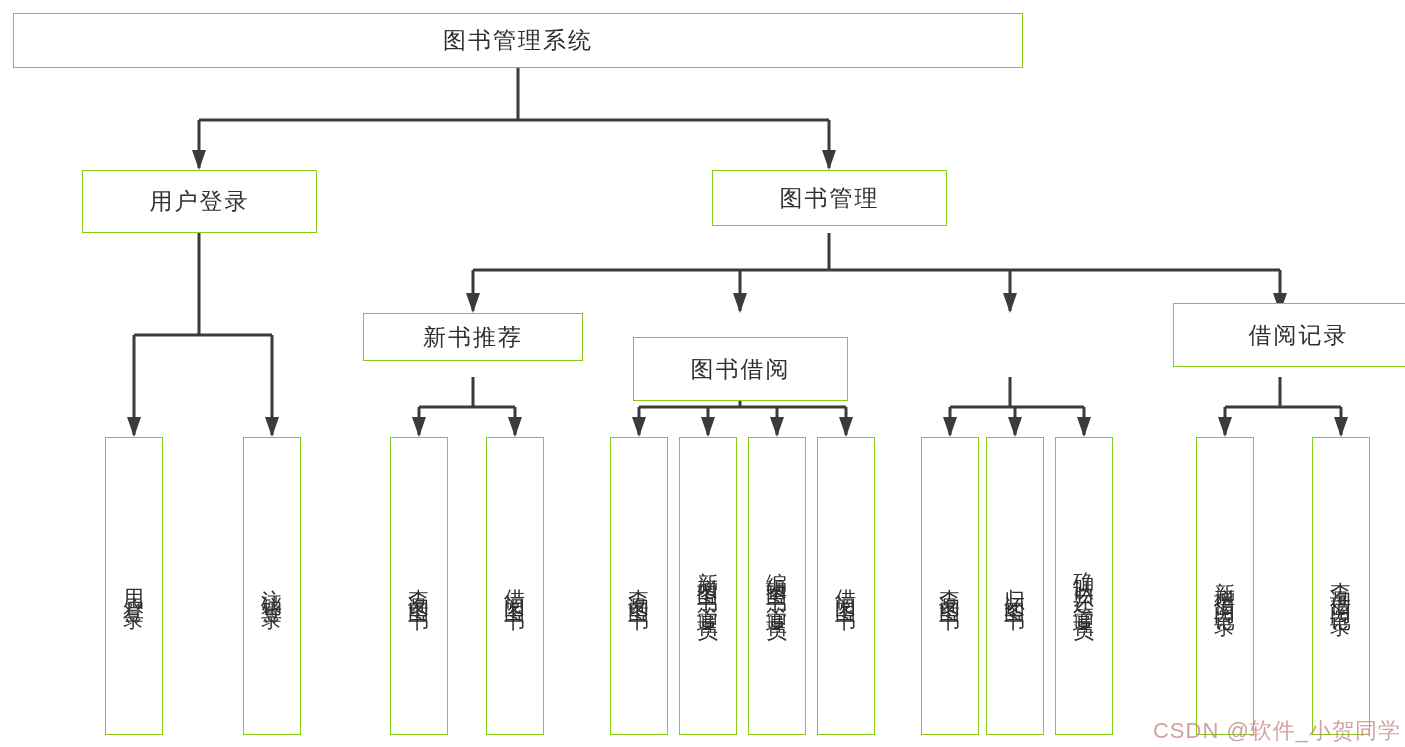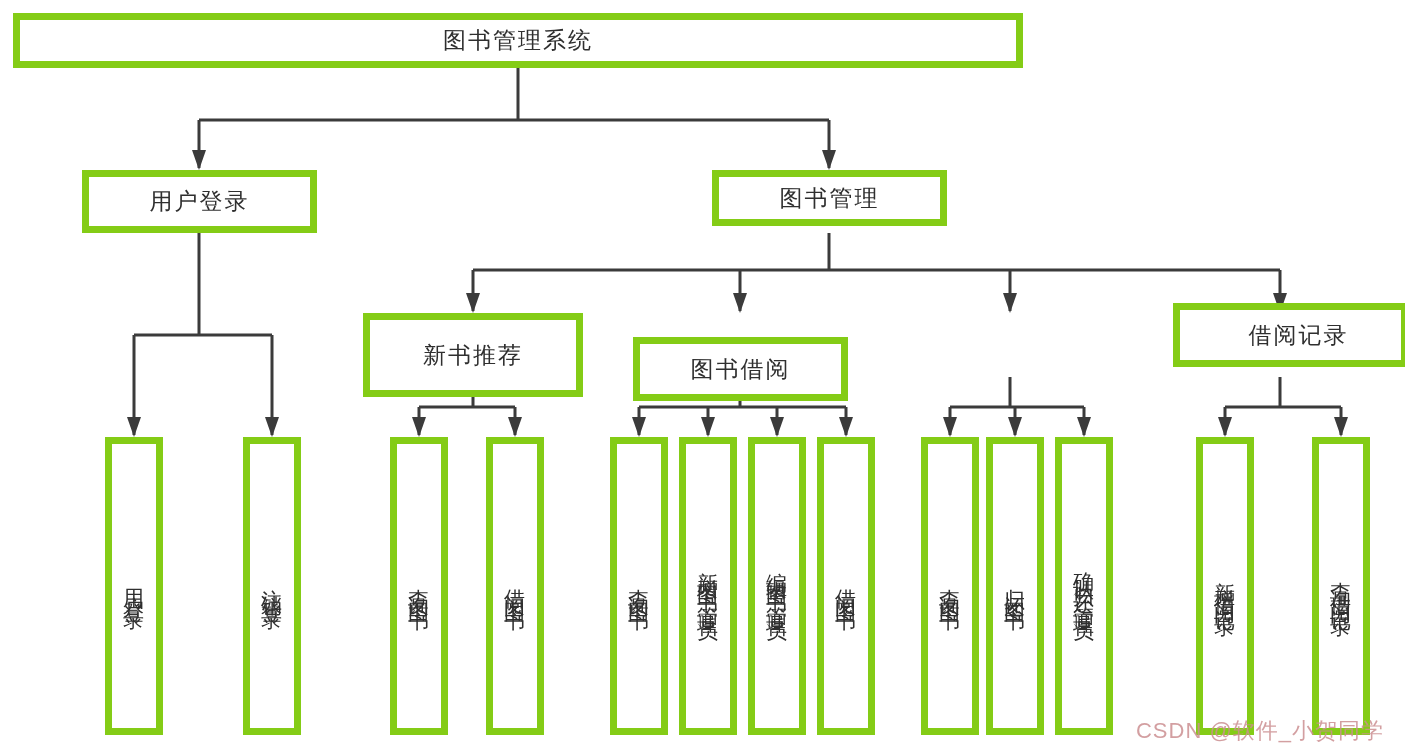--- a/index.html
+++ b/index.html
@@ -12,61 +12,61 @@
     overflow: hidden;
   }
   .connector-layer {
     position: absolute;
     left: 0; top: 0;
     width: 1405px; height: 747px;
   }
   .node {
     position: absolute;
     box-sizing: border-box;
-    border: 7px solid #84cc16;
+    border: 1px solid #84cc16;
     background: #ffffff;
     color: #2f2f2f;
     display: flex;
     align-items: center;
     justify-content: center;
     text-align: center;
   }
   .node.h { font-size: 23px; letter-spacing: 2px; }
   .node.v { font-size: 21px; }
   .node.v .vtext {
     writing-mode: vertical-rl;
     text-orientation: mixed;
     letter-spacing: 7px;
     line-height: 1.1;
   }
   
   .n-root   { left: 13px;   top: 13px;  width: 1010px; height: 55px; }
   .n-login  { left: 82px;   top: 170px; width: 235px;  height: 63px; }
   .n-mgmt   { left: 712px;  top: 170px; width: 235px;  height: 56px; }
-  .n-sec0   { left: 363px;  top: 313px; width: 220px;  height: 84px; }
+  .n-sec0   { left: 363px;  top: 313px; width: 220px;  height: 48px; }
   .n-sec1   { left: 633px;  top: 313px; width: 215px;  height: 64px; margin-top: 24px; }
   .n-sec2   { left: 903px;  top: 313px; width: 214px;  height: 64px; }
   .n-sec3   { left: 1173px; top: 303px; width: 235px;  height: 64px; padding-left: 16px; }
   .leaf     { top: 437px; width: 58px; height: 298px; }
   .l-0  { left: 105px; }
   .l-1  { left: 243px; }
   .l-2  { left: 390px; }
   .l-3  { left: 486px; }
   .l-4  { left: 610px; }
   .l-5  { left: 679px; }
   .l-6  { left: 748px; }
   .l-7  { left: 817px; }
   .l-8  { left: 921px; }
   .l-9  { left: 986px; }
   .l-10 { left: 1055px; }
   .l-11 { left: 1196px; }
   .l-12 { left: 1312px; }
   .watermark {
     position: absolute;
-    right: 21px;
+    right: 4px;
     top: 716px;
     font-size: 22px;
     color: rgba(203, 142, 145, 0.85);
     letter-spacing: 1px;
     white-space: nowrap;
     z-index: 5;
     margin-left: 16px;
   }
 </style>
 </head>

